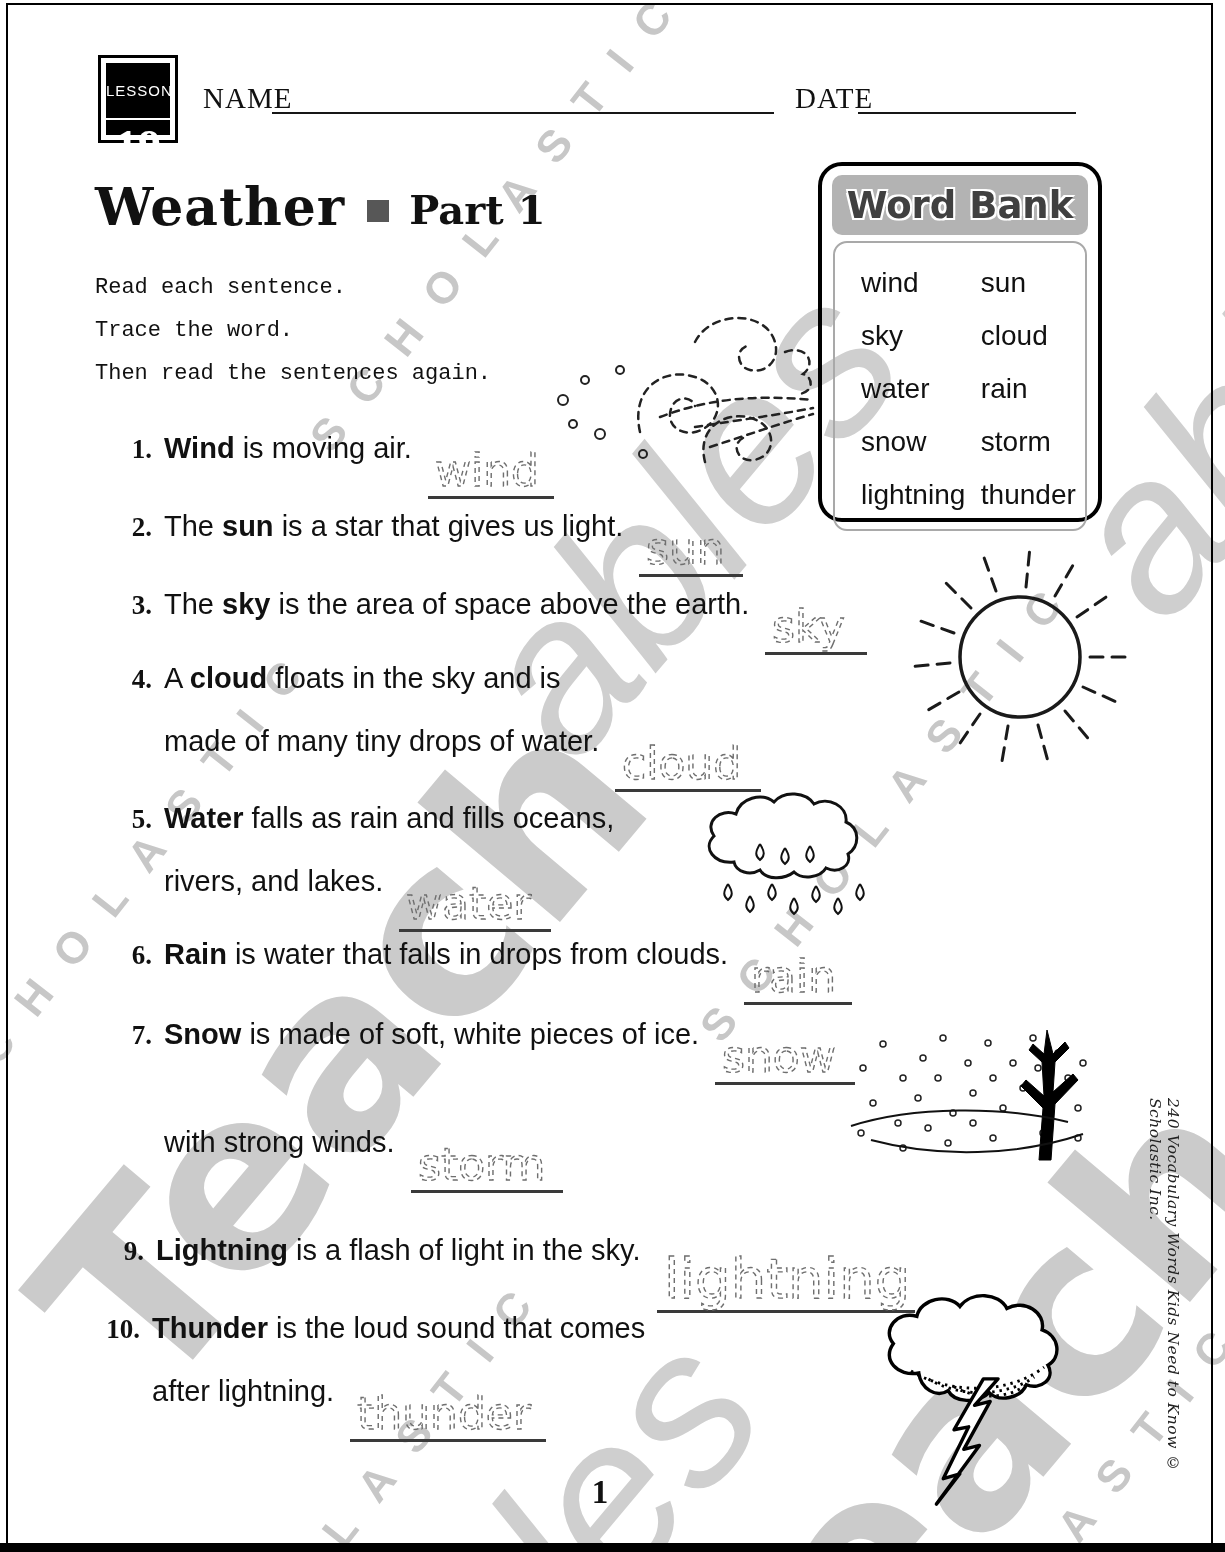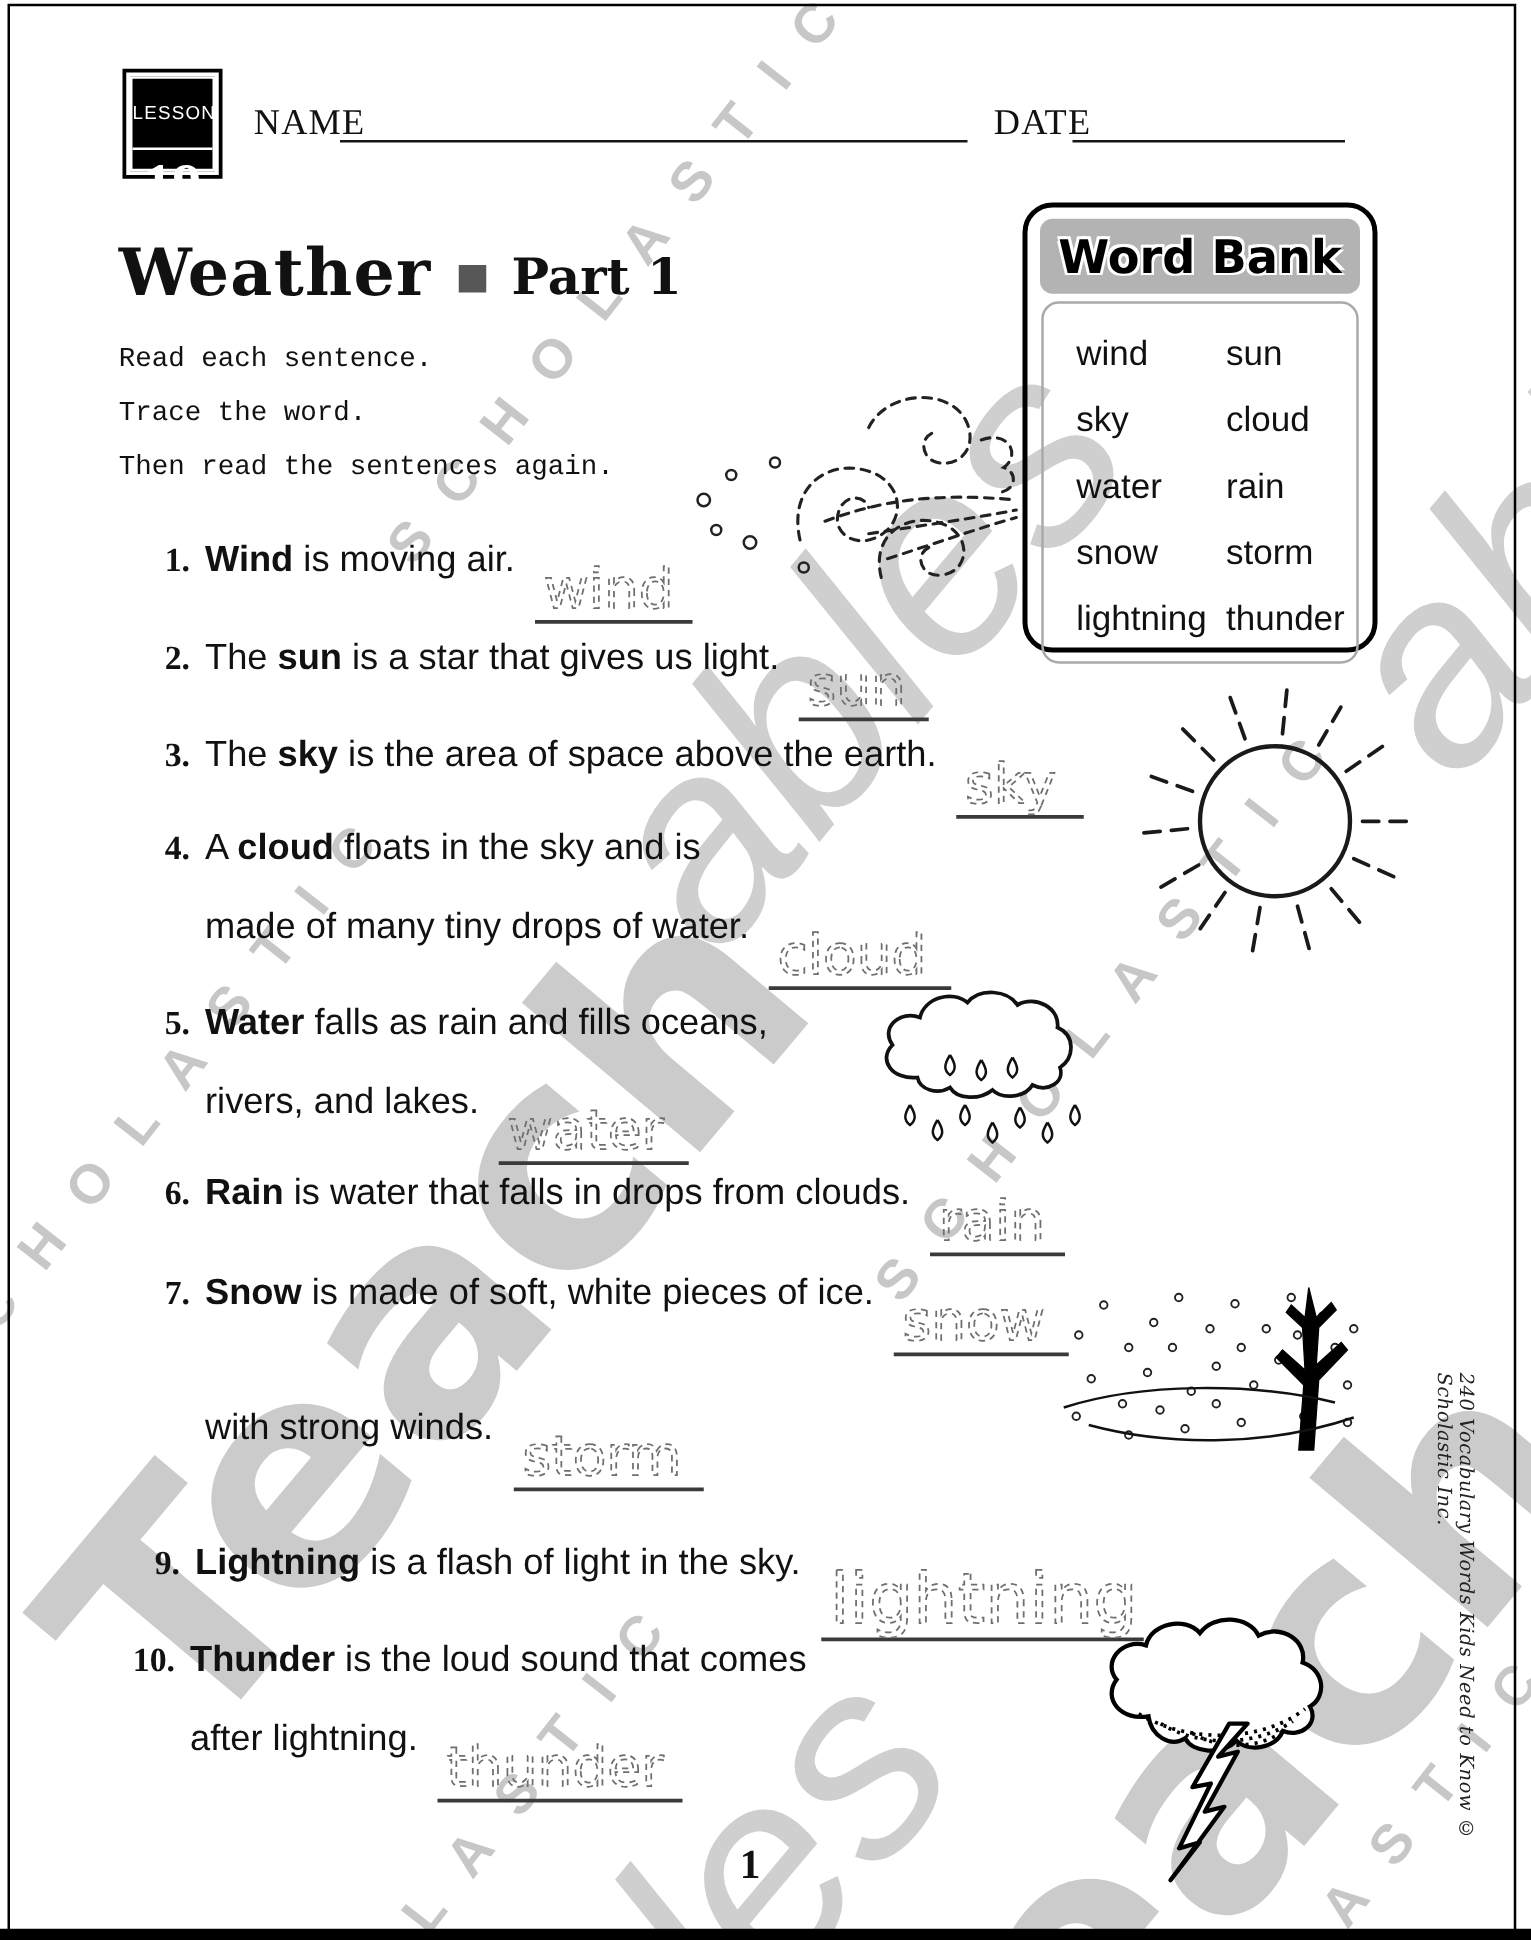--- a/index.html
+++ b/index.html
@@ -23,30 +23,30 @@
   .badge-inner{width:100%;height:100%;background:#000;color:#fff;box-sizing:border-box;
          border:2px solid #fff;display:flex;flex-direction:column;align-items:center;}
   .badge-lesson{font-size:15px;letter-spacing:1px;width:100%;text-align:center;
          border-bottom:2px solid #fff;padding:19px 0;}
   .badge-num{flex:1;display:flex;align-items:center;justify-content:center;
          font-family:"Liberation Serif",serif;font-weight:700;font-size:46px;}
   .hlabel{position:absolute;font-family:"Liberation Serif",serif;font-size:29px;
           letter-spacing:1px;z-index:2;}
   .hline{position:absolute;border-bottom:2px solid #161616;z-index:2;}
   
-  .title{position:absolute;left:95px;top:188px;display:flex;align-items:center;z-index:2;}
+  .title{position:absolute;left:95px;top:176px;display:flex;align-items:center;z-index:2;}
   .title-main{font-family:"DejaVu Serif",serif;font-weight:900;font-size:52px;letter-spacing:1px;}
   .title-sq{width:22px;height:22px;background:#575757;margin:8px 20px 0 22px;}
   .title-part{font-family:"DejaVu Serif",serif;font-weight:900;font-size:40px;margin-top:6px;}
   
   .wbank{position:absolute;left:818px;top:162px;width:284px;height:360px;z-index:2;
          border:4px solid #000;border-radius:24px;box-sizing:border-box;}
   .wbank-head{margin:9px 10px 6px;height:60px;background:#b3b3b3;border-radius:10px;
          display:flex;align-items:center;justify-content:center;
-         font-family:"DejaVu Sans",sans-serif;font-weight:700;font-size:37px;color:#000000;
+         font-family:"DejaVu Sans",sans-serif;font-weight:700;font-size:37px;color:#404040;
          text-shadow:-2px -2px 0 #fff,2px -2px 0 #fff,-2px 2px 0 #fff,2px 2px 0 #fff;}
   .wbank-list{margin:6px 11px 11px;border:2.5px solid #a9a9a9;border-radius:14px;
          padding:24px 0 18px 26px;display:grid;grid-template-columns:1.15fr 1fr;
          row-gap:21px;font-size:28px;}
   
   .instr{position:absolute;left:95px;top:266px;font-family:Liberation Mono, monospace;
          font-size:22px;line-height:43px;z-index:2;}
   
   .sent{position:absolute;font-size:29px;z-index:2;white-space:nowrap;}
   .sent .num{display:inline-block;width:52px;text-align:right;margin-right:12px;

